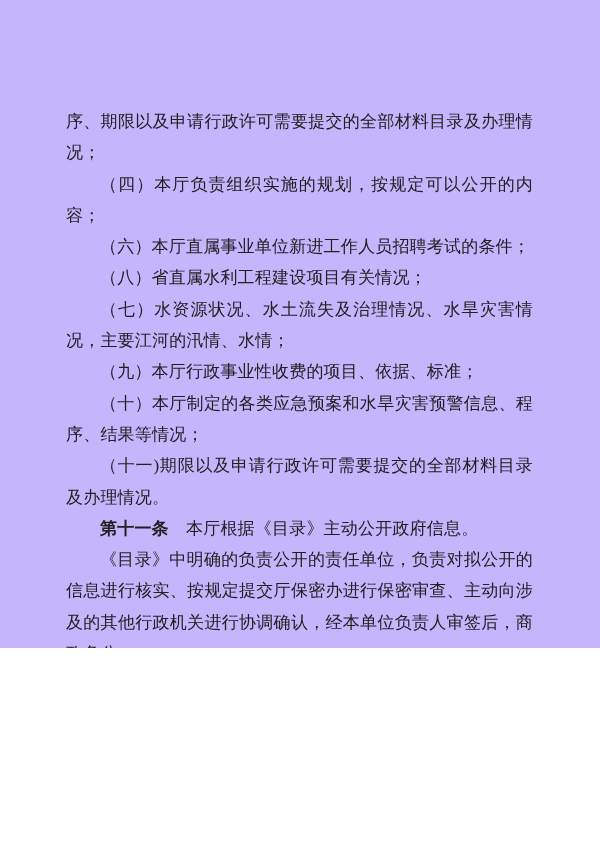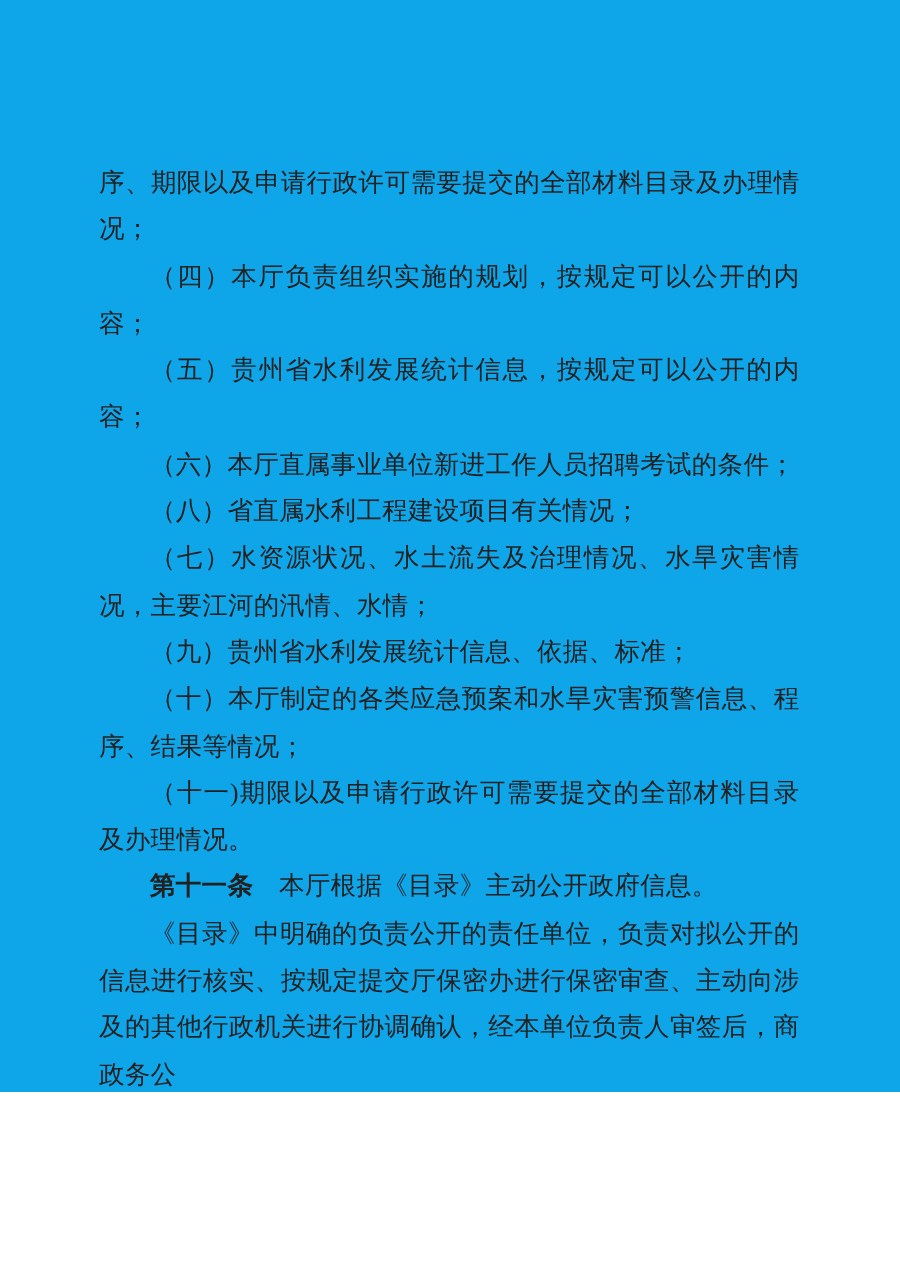--- a/index.html
+++ b/index.html
@@ -3,22 +3,22 @@
 <meta charset="utf-8">
 <style>
   html, body {
     margin: 0;
     padding: 0;
     background: #ffffff;
   }
   .page {
     position: relative;
     width: 600px;
-    height: 728px;
-    background: #0ea5e9;
+    height: 648px;
+    background: #c4b5fd;
     overflow: hidden;
     font-family: "Liberation Serif", "DejaVu Serif", serif;
   }
   .content {
     position: absolute;
     left: 66px;
     top: 106px;
     width: 467px;
     font-size: 17px;
     line-height: 31.3px;
@@ -49,25 +49,24 @@
   }
 </style>
 </head>
 <body>
 
 <div class="page">
 
   <div class="content">
     <p class="para">序、期限以及申请行政许可需要提交的全部材料目录及办理情况；</p>
     <p class="para indent">（四）本厅负责组织实施的规划，按规定可以公开的内容；</p>
-    <p class="para indent">（五）贵州省水利发展统计信息，按规定可以公开的内容；</p>
     <p class="para indent">（六）本厅直属事业单位新进工作人员招聘考试的条件；</p>
     <p class="para indent">（八）省直属水利工程建设项目有关情况；</p>
     <p class="para indent">（七）水资源状况、水土流失及治理情况、水旱灾害情况，主要江河的汛情、水情；</p>
-    <p class="para indent">（九）贵州省水利发展统计信息、依据、标准；</p>
+    <p class="para indent">（九）本厅行政事业性收费的项目、依据、标准；</p>
     <p class="para indent">（十）本厅制定的各类应急预案和水旱灾害预警信息、程序、结果等情况；</p>
     <p class="para indent">（十一)期限以及申请行政许可需要提交的全部材料目录及办理情况。</p>
     <p class="para indent">
       <b class="lead">第十一条</b><span>　本厅根据《目录》主动公开政府信息。</span>
     </p>
     <p class="para indent">《目录》中明确的负责公开的责任单位，负责对拟公开的信息进行核实、按规定提交厅保密办进行保密审查、主动向涉及的其他行政机关进行协调确认，经本单位负责人审签后，商政务公</p>
   </div>
 
   <div class="footer">— 4 —</div>
 

